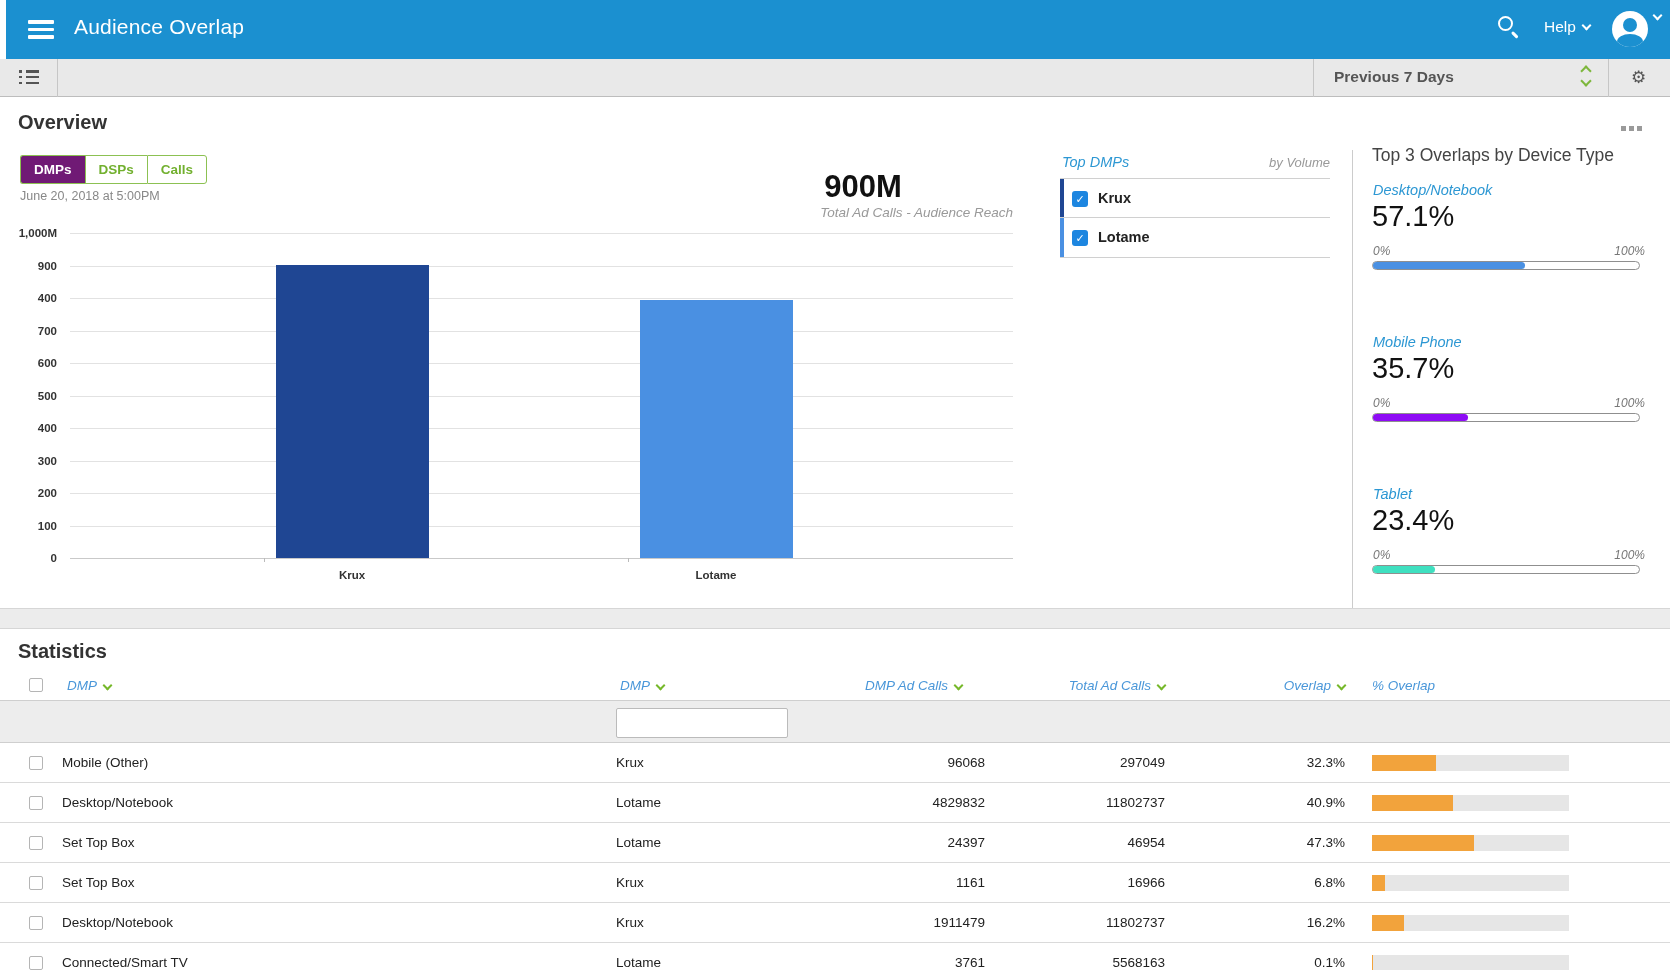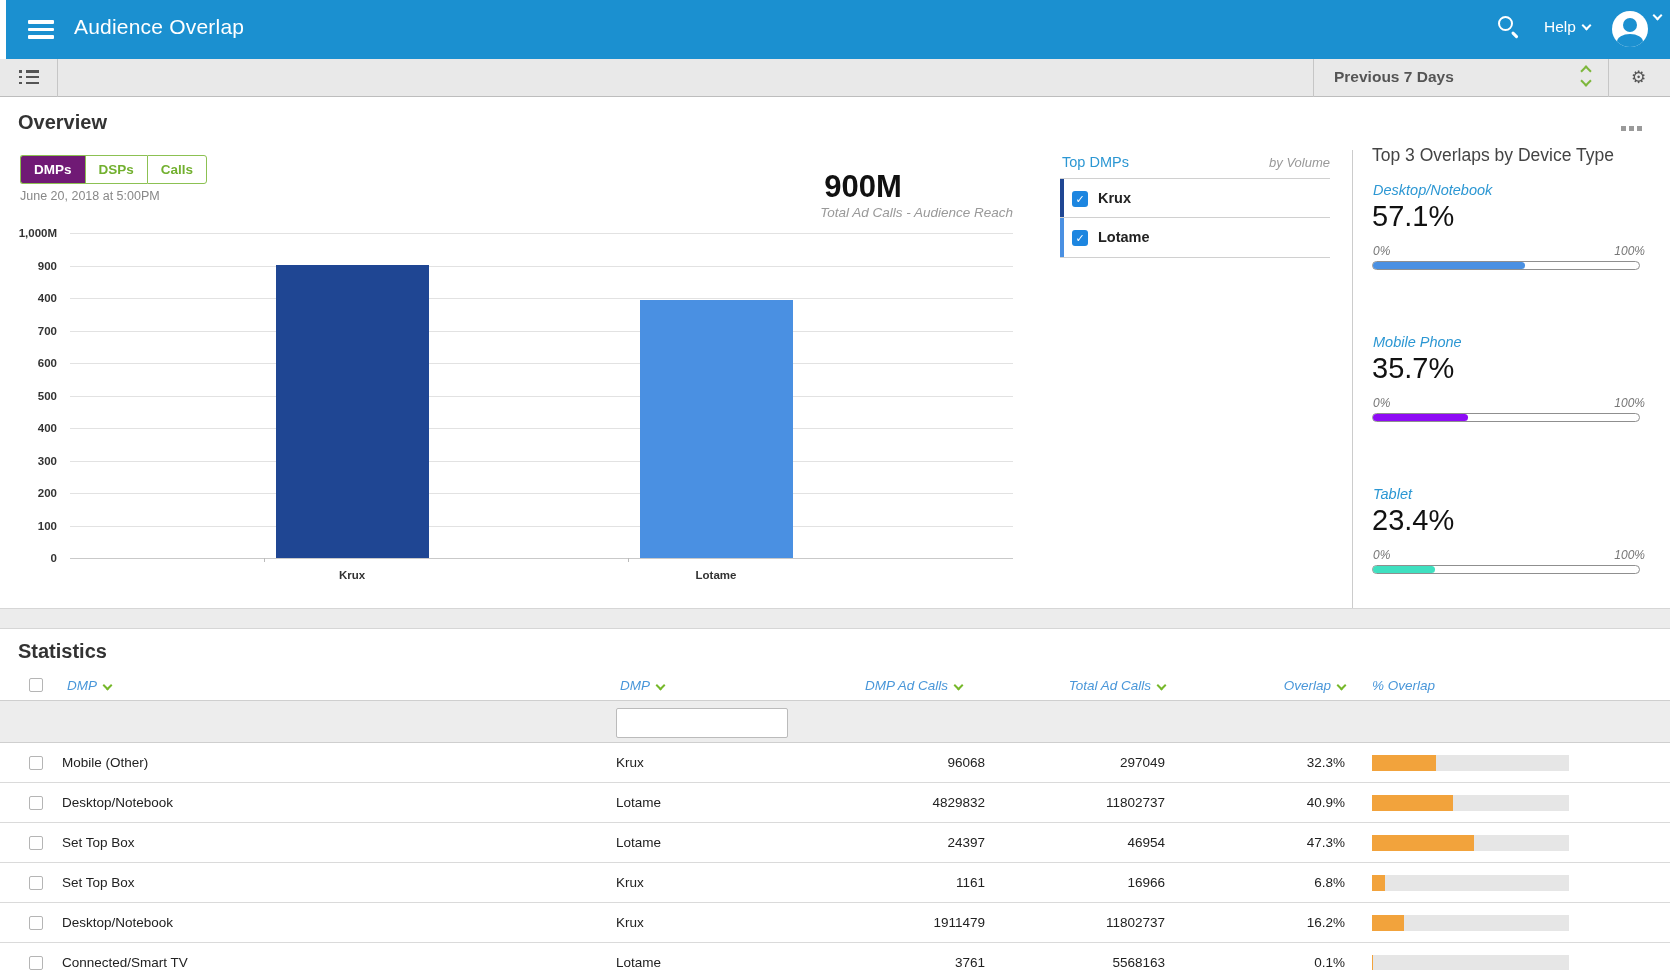--- a/index.html
+++ b/index.html
@@ -61,21 +61,21 @@
   .ytick .ylab { position:absolute; right:956px; top:-6px; font-size:11.5px; font-weight:bold; color:#333; white-space:nowrap; }
   .ytick .gline { position:absolute; left:70px; right:0; top:0; border-top:1px solid #e2e2e2; }
   .ytick.zero .gline { border-top:1px solid #c9c9c9; }
   .bar { position:absolute; }
   .xtick { position:absolute; top:325px; width:1px; height:4px; background:#bbb; }
   .xlabel { position:absolute; top:336px; width:160px; text-align:center; font-size:11.5px; font-weight:bold; color:#333; }
 
   
   .topdmps { position:absolute; left:1060px; top:55px; width:270px; }
   .topdmps-hd { position:relative; height:26px; }
-  .topdmps-title { position:absolute; left:2px; top:2px; font-size:14.5px; color:#2c97d3; }
+  .topdmps-title { position:absolute; left:2px; top:2px; font-style:italic; font-size:14.5px; color:#2c97d3; }
   .topdmps-sub { position:absolute; right:0; top:3px; font-style:italic; font-size:13px; color:#999; }
   .dmp-item { position:relative; height:40px; border-bottom:1px solid #d0d0d0; cursor:pointer; }
   .dmp-item:first-of-type { border-top:1px solid #d0d0d0; }
   .dmp-accent { position:absolute; left:0; top:0; width:4px; height:100%; }
   .cbx-checked { position:absolute; left:12px; top:12px; width:16px; height:16px; background:#1d86e0; border-radius:3px; color:#fff; font-size:11px; font-weight:bold; text-align:center; line-height:16px; cursor:pointer; }
   .dmp-name { position:absolute; left:38px; top:11px; font-size:14.5px; font-weight:bold; color:#222; }
 
   .v-divider { position:absolute; left:1352px; top:53px; height:502px; border-left:1px solid #ccc; }
 
   

